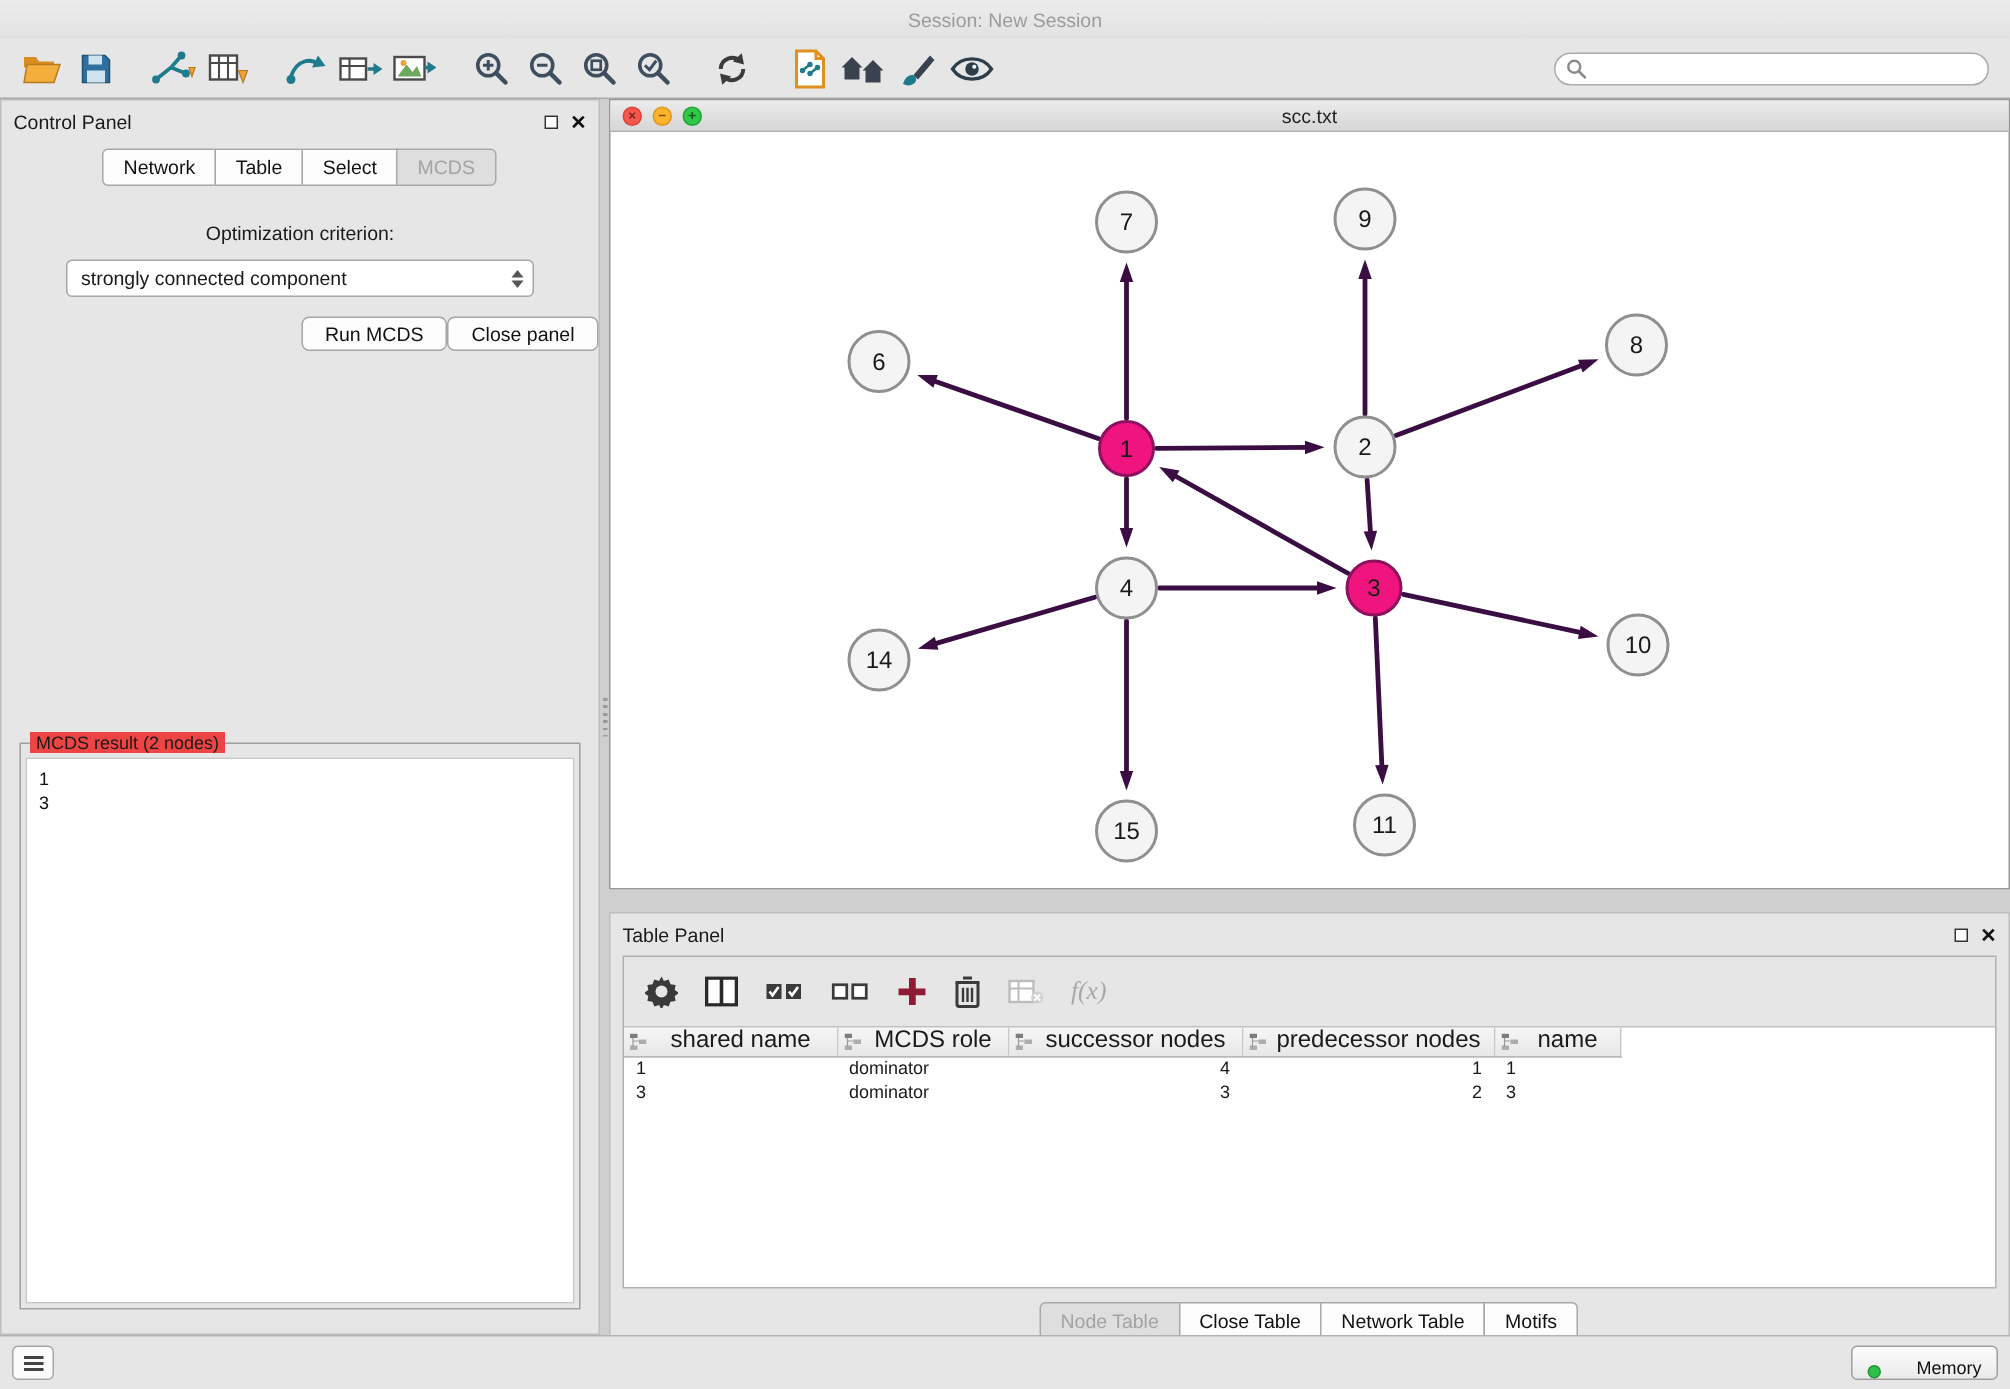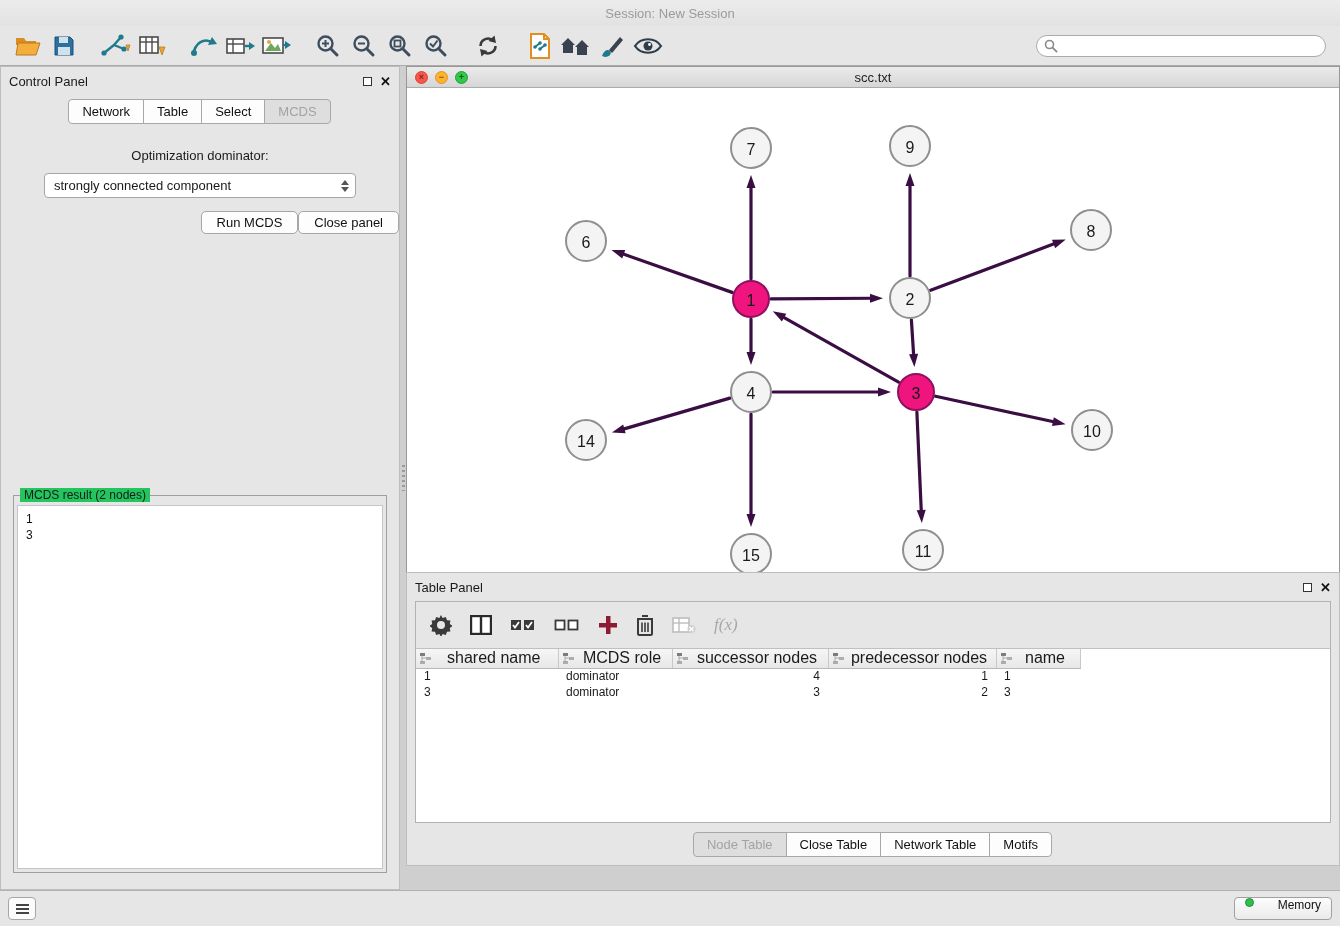--- a/index.html
+++ b/index.html
@@ -75,21 +75,21 @@
   .push-btn {
     height:23px; background:#fdfdfd; border:1px solid #a6a6a6; border-radius:5px;
     padding:0 15px; font-size:13px; color:#111; display:flex; align-items:center;
     font-family:"Liberation Sans", sans-serif;
   }
   .result-box {
     position:absolute; left:12px; top:428px; width:374px; height:378px;
     border:1px solid #9f9f9f; background:#e6e6e6;
   }
   .result-legend {
-    position:absolute; top:-8px; left:6px; background:#22c55e; padding:0 4px;
+    position:absolute; top:-8px; left:6px; background:#ef4444; padding:0 4px;
     font-size:12px; color:#1a1a1a;
   }
   .result-inner {
     position:absolute; left:3px; right:3px; top:9px; bottom:3px;
     background:#ffffff; border:1px solid #c6c6c6; padding:5px 8px;
     font-size:12px; line-height:16px; color:#111; overflow:auto;
   }
   
   .net-window {
     position:absolute; left:406px; top:66px; width:934px; height:527px;
@@ -114,21 +114,21 @@
   .splitter-v {
     position:absolute; left:400px; top:66px; width:6px; height:824px;
     display:flex; align-items:center; justify-content:center;
   }
   .splitter-h {
     position:absolute; left:406px; top:593px; width:934px; height:3px;
   }
   .grip-dots { width:3px; height:26px; background:repeating-linear-gradient(#9a9a9a 0 2px, transparent 2px 5px); }
   
   .table-panel {
-    position:absolute; left:406px; top:572px; width:934px; height:294px;
+    position:absolute; left:406px; top:608px; width:934px; height:294px;
     background:#e6e6e6; border:1px solid #bdbdbd;
   }
   .tp-body {
     position:absolute; left:8px; right:8px; top:28px; bottom:42px;
     border:1px solid #b2b2b2; background:#e6e6e6;
   }
   .tp-toolbar { height:46px; display:flex; align-items:center; gap:18px; padding-left:14px; }
   .tp-table-area {
     position:absolute; left:0; right:0; top:46px; bottom:0;
     background:#ffffff; border-top:1px solid #c0c0c0; overflow:hidden;
@@ -154,21 +154,21 @@
     display:flex; align-items:center; padding:0 8px;
   }
   .list-btn {
     width:28px; height:23px; border:1px solid #a6a6a6; border-radius:4px;
     background:#fbfbfb; display:flex; align-items:center; justify-content:center;
     flex-direction:column; gap:2px;
   }
   .list-btn i { display:block; width:13px; height:2px; background:#444; }
   .memory-btn {
     margin-left:auto; height:23px; border:1px solid #a0a0a0; border-radius:4px;
-    background:linear-gradient(#fdfdfd,#eaeaea); display:flex; align-items:flex-start;
+    background:linear-gradient(#fdfdfd,#eaeaea); display:flex; align-items:flex-end;
     gap:24px; padding:0 10px; font-size:12px; color:#111;
   }
   .mem-dot { width:9px; height:9px; border-radius:50%; background:#2fbf4a; border:1px solid #1f9437; }
   svg { display:block; }
 </style>
 </head>
 <body>
 
 <div class="titlebar">
   <span>Session: New Session</span>
@@ -321,21 +321,21 @@
       <span class="float-ic"></span>
       <span class="close-ic">✕</span>
     </span>
   </div>
   <div class="tabs-row">
     <div class="tab">Network</div>
     <div class="tab">Table</div>
     <div class="tab">Select</div>
     <div class="tab active">MCDS</div>
   </div>
-  <div class="opt-label">Optimization dominator:</div>
+  <div class="opt-label">Optimization criterion:</div>
   <div class="dropdown">
     <span>strongly connected component</span>
     <span class="dd-arrows">
         <span class="up"></span>
         <span class="down"></span>
       </span>
   </div>
   <div class="btn-row">
     <button class="push-btn">Run MCDS</button>
     <button class="push-btn">Close panel</button>

